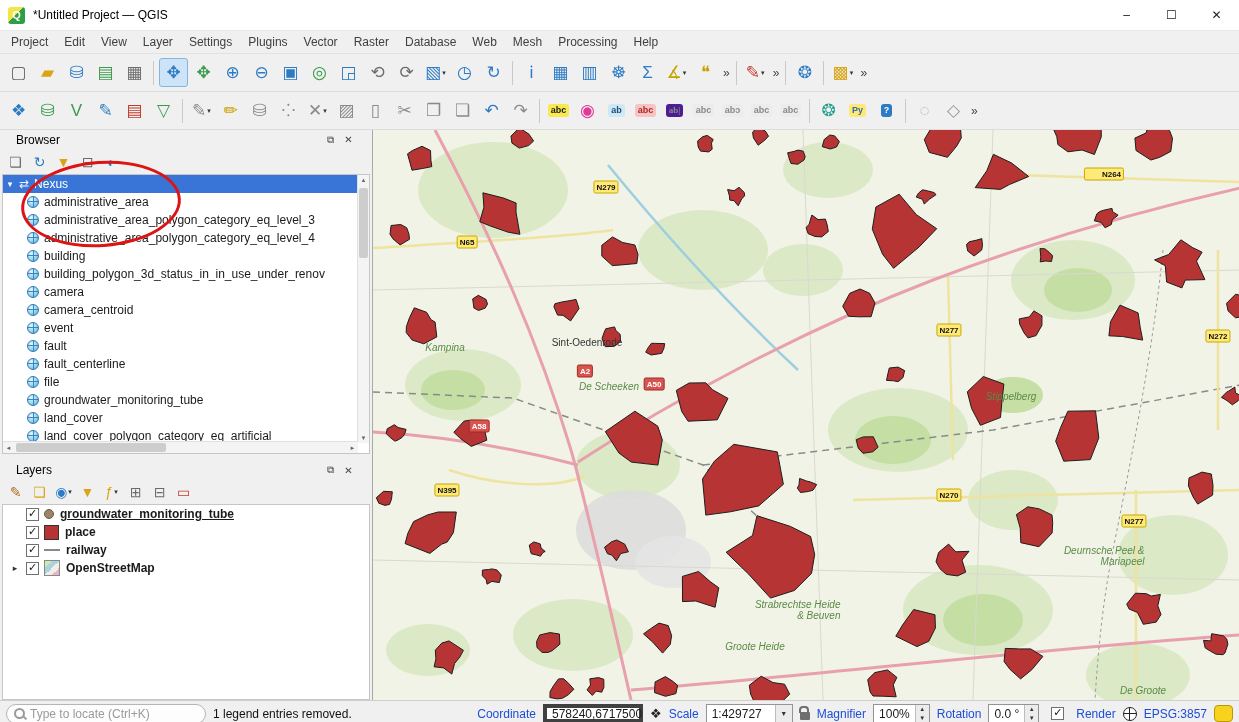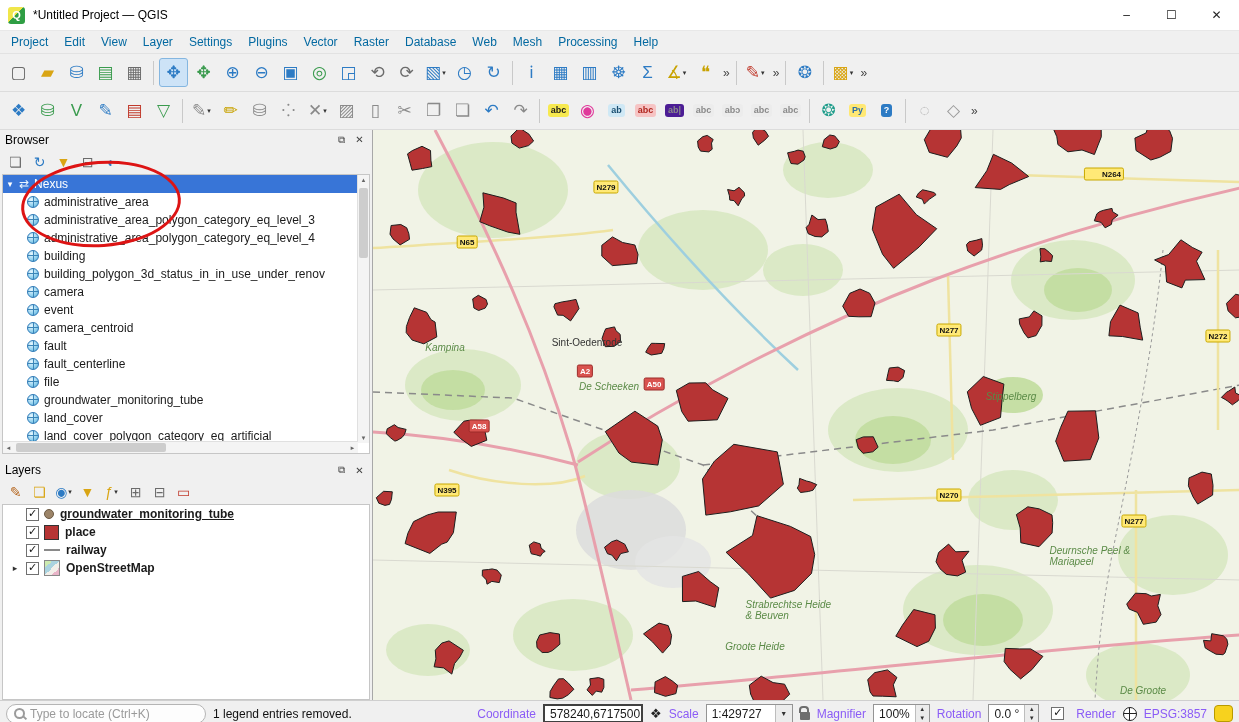--- a/index.html
+++ b/index.html
@@ -6,33 +6,33 @@
   body{width:1239px;height:722px;overflow:hidden;background:#f0f0f0;
        font-family:"Liberation Sans",sans-serif;font-size:12px;color:#1a1a1a;
        -webkit-font-smoothing:antialiased}
   .titlebar{height:30px;background:#ffffff;display:flex;align-items:center;border-bottom:1px solid #e8e8e8}
   .qlogo{width:17px;height:17px;margin:0 8px;border-radius:3px;
          background:linear-gradient(135deg,#f0e64a 0%,#f0e64a 45%,#2f9e44 45%);
          display:flex;align-items:center;justify-content:center;color:#fff;font-weight:bold;font-size:11px}
   .wtitle{flex:1;font-size:12px;color:#000}
   .winbtn{width:45px;height:30px;display:flex;align-items:center;justify-content:center;font-size:12px;color:#222}
   .menubar{height:22px;display:flex;align-items:center;background:#f0f0f0;padding-left:3px;border-bottom:1px solid #e2e2e2}
-  .menu-item{padding:3px 8px;color:#0369a1}
+  .menu-item{padding:3px 8px;color:#404040}
   .toolbar{height:37px;display:flex;align-items:center;background:#f0f0f0;padding:0 4px;border-bottom:1px solid #dcdcdc}
   .tb-btn{min-width:27px;height:27px;display:flex;align-items:center;justify-content:center;border-radius:3px;margin:0 1px;position:relative}
   .tb-btn .glyph{font-size:17px;line-height:1}
   .tb-btn .pill{font-size:9px;font-weight:bold;padding:1px 3px;border-radius:3px;line-height:1.2}
   .tb-btn.active{background:#cde3f7;border:1px solid #84b6e0}
   .dd{font-size:7px;color:#333;margin-left:1px}
   .chev{font-size:12px;color:#444;margin:0 3px;letter-spacing:-1px}
   .sep{width:1px;height:24px;background:#c9c9c9;margin:0 4px}
   .main{display:flex;height:570px}
   .leftcol{width:372px;display:flex;flex-direction:column;background:#f0f0f0}
   .panel{display:flex;flex-direction:column}
-  .panel-header{height:20px;display:flex;align-items:center;justify-content:space-between;padding:0 5px}
+  .panel-header{height:20px;display:flex;align-items:center;justify-content:space-between;padding:0 16px}
   .ph-title{font-size:12px;color:#000}
   .ph-btns{display:flex;gap:3px}
   .ph-btn{width:15px;height:15px;display:flex;align-items:center;justify-content:center;font-size:10px;color:#444}
   .panel-toolbar{height:24px;display:flex;align-items:center;gap:3px;padding:0 5px}
   .p-btn{width:21px;height:21px;display:flex;align-items:center;justify-content:center;border-radius:2px}
   .p-btn .glyph{font-size:14px;line-height:1}
   .tree{position:relative;background:#fff;border:1px solid #c6c6c6;margin:0 2px;overflow:hidden}
   .trow{height:18px;display:flex;align-items:center;white-space:nowrap;overflow:hidden;width:calc(100% - 11px)}
   .trow.root{background:#3875d7;color:#fff;font-weight:normal}
   .texp{width:14px;text-align:center;font-size:9px}
@@ -63,30 +63,30 @@
      background:linear-gradient(135deg,#cdebb0 0 25%,#aad3df 25% 50%,#f2efe9 50% 75%,#e8b4c8 75%)}
   .lyr-label{font-weight:bold}
   .lyr-label.underline{text-decoration:underline}
   .map{flex:1;position:relative;background:#f1f3e6;border-left:1px solid #a8a8a8;overflow:hidden}
   .map svg{position:absolute;inset:0}
   .shield{position:absolute;transform:translate(-50%,-50%);font-size:8px;font-weight:bold;
      padding:0 2px;border-radius:2px;line-height:11px;z-index:3}
   .shield.n{background:#ffe977;color:#111;border:1px solid #c8a800}
   .shield.a{background:#d9534f;color:#fff;border:1px solid #9c2b28}
   .area-label{position:absolute;transform:translate(-50%,-50%);font-size:10px;font-style:italic;
-     color:#5a8a46;text-align:left;max-width:95px;line-height:1.1;z-index:2}
+     color:#5a8a46;text-align:right;max-width:95px;line-height:1.1;z-index:2}
   .city-label{position:absolute;transform:translate(-50%,-50%);font-size:10px;color:#333;z-index:2}
   .statusbar{height:26px;display:flex;align-items:center;gap:7px;padding:0 6px;background:#f0f0f0;border-top:1px solid #cfcfcf;box-sizing:border-box}
   .locate{width:200px;height:20px;border:1px solid #b5b5b5;border-radius:10px;background:#fdfdfd;
      display:flex;align-items:center;padding:0 7px;color:#9a9a9a;gap:5px;box-sizing:border-box}
   .minimag{width:7px;height:7px;border:2px solid #9a9a9a;border-radius:50%;position:relative;flex:0 0 auto}
   .minimag::after{content:"";position:absolute;width:4px;height:2px;background:#9a9a9a;transform:rotate(45deg);right:-4px;bottom:-2px}
   .sb-msg{color:#111}
-  .sb-label{color:#8b5cf6}
-  .sb-input{height:19px;border:2px solid #404040;background:#fff;display:flex;align-items:center;padding:0 5px;box-sizing:border-box}
+  .sb-label{color:#1d4ed8}
+  .sb-input{height:19px;border:4px solid #404040;background:#fff;display:flex;align-items:center;padding:0 5px;box-sizing:border-box}
   .combo{display:inline-flex;border:1px solid #949494;background:#fff;height:19px;align-items:center;box-sizing:border-box}
   .combo-val{padding:0 5px;min-width:58px}
   .combo-btn{width:16px;height:100%;background:#ececec;border-left:1px solid #bdbdbd;display:flex;align-items:center;justify-content:center;font-size:7px;color:#333}
   .spin{display:inline-flex;border:1px solid #949494;background:#fff;height:19px;align-items:stretch;box-sizing:border-box}
   .spin-val{padding:0 5px;display:flex;align-items:center}
   .spin-arr{display:flex;flex-direction:column;border-left:1px solid #bdbdbd;width:13px}
   .spin-arr span{flex:1;font-size:6px;color:#333;background:#ececec;display:flex;align-items:center;justify-content:center}
   .lockico{width:10px;height:8px;background:#6e6e6e;border-radius:1px;position:relative;margin-top:5px}
   .lockico::before{content:"";position:absolute;width:6px;height:5px;border:2px solid #6e6e6e;border-bottom:none;
      border-radius:4px 4px 0 0;left:-1px;top:-6px}
@@ -286,21 +286,21 @@
     <span class="tb-btn">
       <span class="glyph" style="color: rgb(224, 57, 155);">◉</span>
     </span>
     <span class="tb-btn">
       <span class="pill" style="color: rgb(26, 79, 114); background: rgb(207, 232, 245);">ab</span>
     </span>
     <span class="tb-btn">
       <span class="pill" style="color: rgb(177, 38, 31); background: rgb(246, 196, 196);">abc</span>
     </span>
     <span class="tb-btn">
-      <span class="pill" style="color: rgb(138, 138, 138); background: #4c1d95;">ab|</span>
+      <span class="pill" style="color: rgb(138, 138, 138); background: #4c1d95; font-family: Liberation Serif, serif;">ab|</span>
     </span>
     <span class="tb-btn">
       <span class="pill" style="color: rgb(138, 138, 138); background: rgb(236, 236, 236);">abc</span>
     </span>
     <span class="tb-btn">
       <span class="pill" style="color: rgb(138, 138, 138); background: rgb(236, 236, 236);">abɔ</span>
     </span>
     <span class="tb-btn">
       <span class="pill" style="color: rgb(138, 138, 138); background: rgb(236, 236, 236);">abc</span>
     </span>
@@ -387,26 +387,26 @@
             <span>building_polygon_3d_status_in_in_use_under_renov</span>
           </div>
           <div class="trow">
             <span class="tree-indent"></span>
             <span class="wfs-ico"></span>
             <span>camera</span>
           </div>
           <div class="trow">
             <span class="tree-indent"></span>
             <span class="wfs-ico"></span>
+            <span>camera_centroid</span>
+          </div>
+          <div class="trow">
+            <span class="tree-indent"></span>
+            <span class="wfs-ico"></span>
             <span>event</span>
-          </div>
-          <div class="trow">
-            <span class="tree-indent"></span>
-            <span class="wfs-ico"></span>
-            <span>camera_centroid</span>
           </div>
           <div class="trow">
             <span class="tree-indent"></span>
             <span class="wfs-ico"></span>
             <span>fault</span>
           </div>
           <div class="trow">
             <span class="tree-indent"></span>
             <span class="wfs-ico"></span>
             <span>fault_centerline</span>

